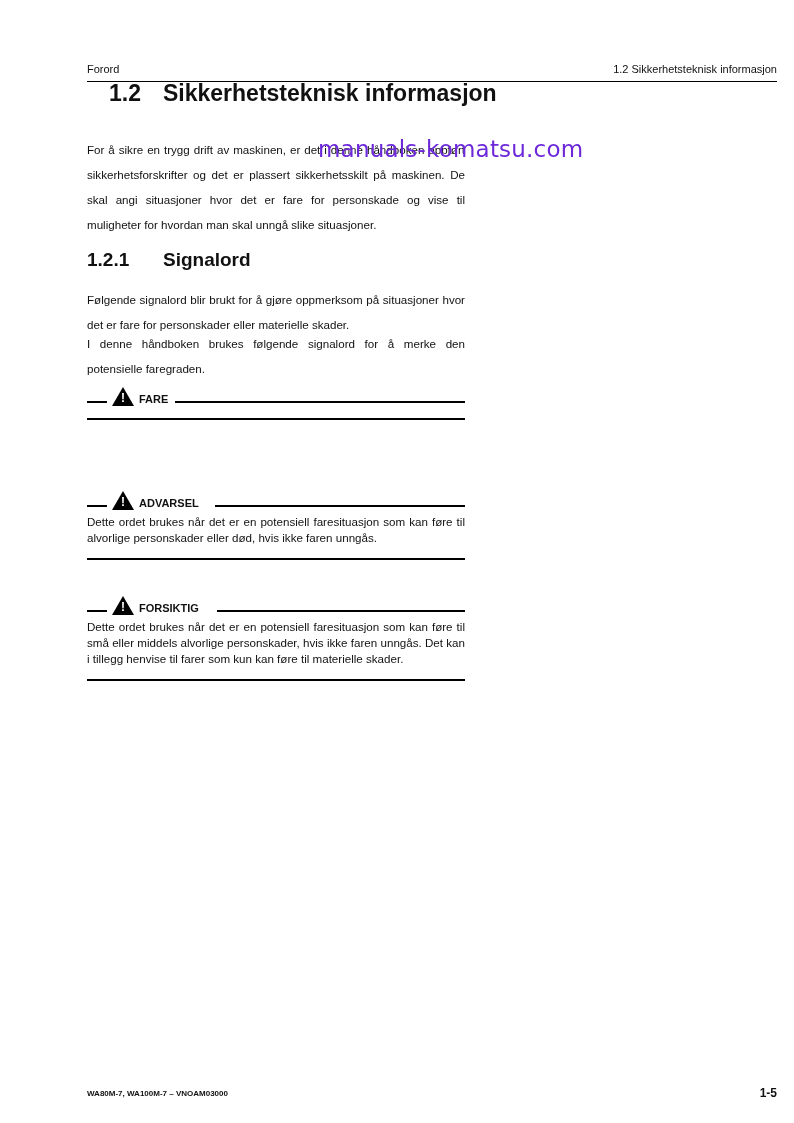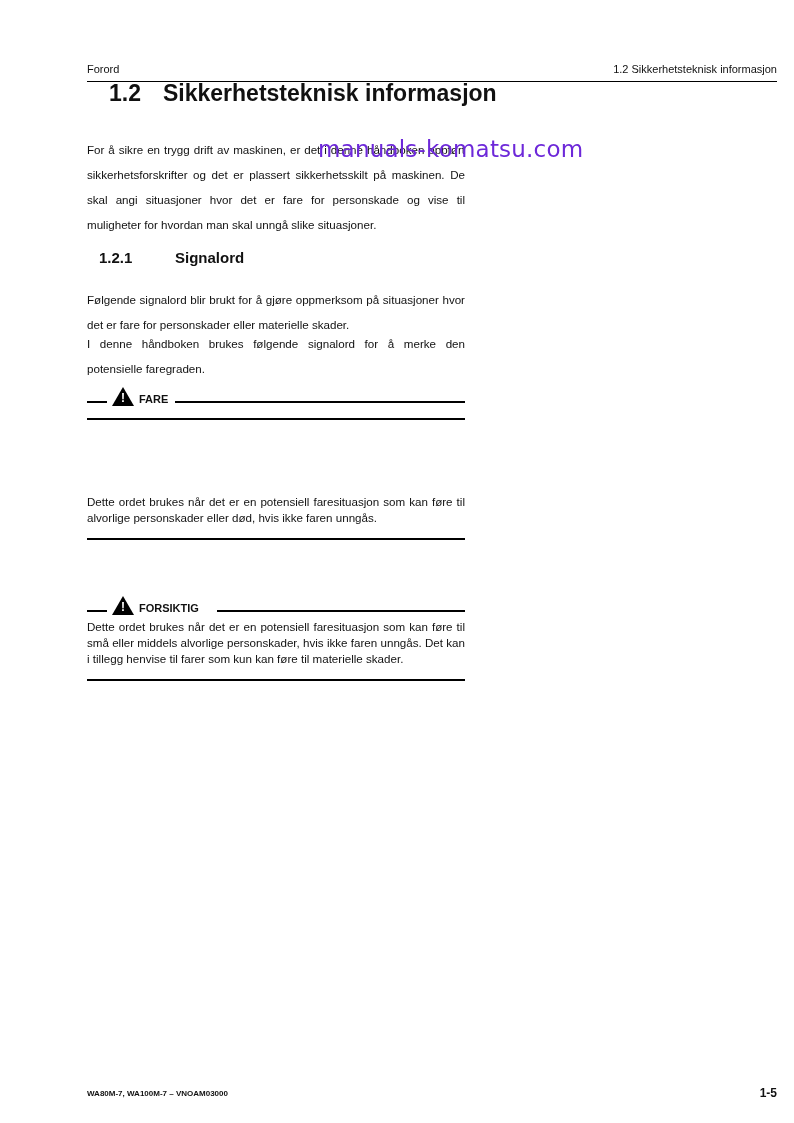--- a/index.html
+++ b/index.html
@@ -6,21 +6,21 @@
   body { width: 794px; height: 1123px; position: relative; overflow: hidden;
          font-family: "Liberation Sans", sans-serif; color: #111; }
   .header { position: absolute; left: 87px; right: 17px; top: 42px; height: 18px;
             border-bottom: 1.5px solid #000; font-size: 11px; margin-top: 21px; }
   .header .left { position: absolute; left: 0; top: 0; }
   .header .right { position: absolute; right: 0; top: 0; }
   .h1 { position: absolute; left: 87px; top: 80px; font-size: 23px; font-weight: bold; }
   .h1 .num { display: inline-block; width: 76px; text-align: center; }
   .para { position: absolute; left: 87px; width: 378px; font-size: 11.6px; line-height: 25px;
           text-align: justify; }
-  .h2 { position: absolute; left: 87px; top: 249px; font-size: 15px; font-weight: bold; margin-left: 12px; }
+  .h2 { position: absolute; left: 87px; top: 249px; font-size: 19px; font-weight: bold; }
   .h2 .num { display: inline-block; width: 76px; }
   .watermark { position: absolute; left: 318px; top: 136px; font-size: 23px; color: #6d28d9;
                font-family: "DejaVu Sans", sans-serif; letter-spacing: 0.2px; }
   .signal { position: absolute; left: 87px; width: 378px; }
   .signal .head { position: relative; height: 20px; }
   .signal .head .lead { position: absolute; left: 0; bottom: 3px; width: 20px; border-bottom: 2px solid #000; }
   .signal .head .tail { position: absolute; bottom: 3px; right: 0; border-bottom: 2px solid #000; }
   .signal .head .icon { position: absolute; left: 25px; bottom: 0; width: 0; height: 0;
           border-left: 11px solid transparent; border-right: 11px solid transparent;
           border-bottom: 19px solid #000; }
@@ -60,20 +60,26 @@
   <div class="head">
     <span class="lead"></span>
     <span class="icon"></span>
     <span class="label">FARE</span>
     <span class="tail" style="left:88px;"></span>
   </div>
   <div class="rule"></div>
 </div>
 
 <div class="signal" style="top:490px;">
+  <div class="head">
+    <span class="lead"></span>
+    <span class="icon"></span>
+    <span class="label">ADVARSEL</span>
+    <span class="tail" style="left:128px;"></span>
+  </div>
   <div class="body">Dette ordet brukes når det er en potensiell faresituasjon som kan føre til alvorlige personskader eller død, hvis ikke faren unngås.</div>
   <div class="rule"></div>
 </div>
 
 <div class="signal" style="top:595px;">
   <div class="head">
     <span class="lead"></span>
     <span class="icon"></span>
     <span class="label">FORSIKTIG</span>
     <span class="tail" style="left:130px;"></span>

